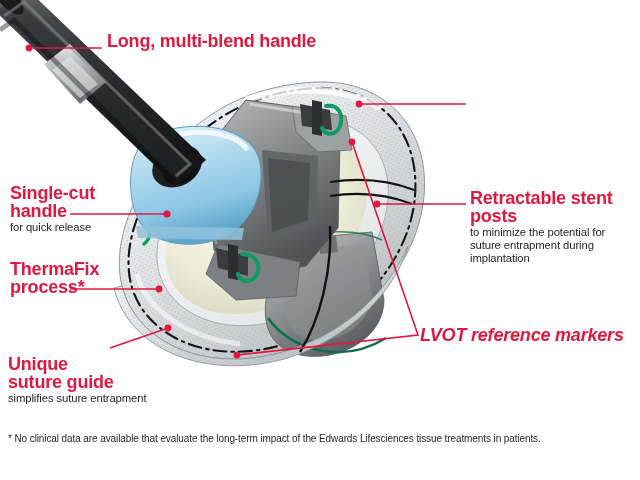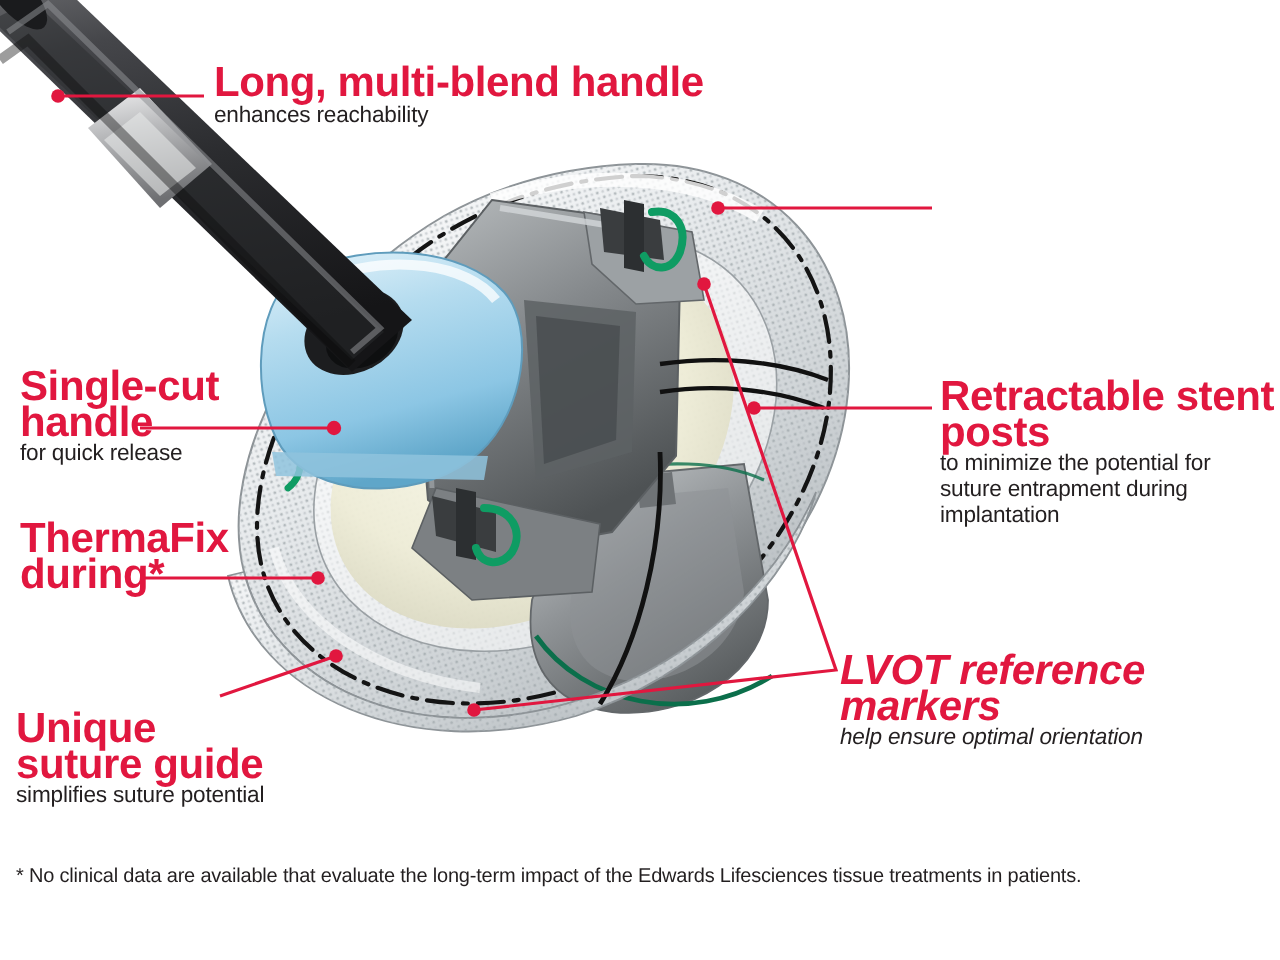--- a/index.html
+++ b/index.html
@@ -16,21 +16,21 @@
   }
 
   
   #device { position: absolute; left: 0; top: 0; width: 640px; height: 430px; }
 
   
   .callout { position: absolute; }
   .callout .hd {
     color: #e1173f;
     font-weight: bold;
-    font-size: 21px;
+    font-size: 18px;
     line-height: 17.5px;
     letter-spacing: -0.2px;
     white-space: pre-line;
   }
   .callout .sub {
     color: #231f20;
     font-size: 11.3px;
     line-height: 13.2px;
     letter-spacing: -0.1px;
     white-space: pre-line;
@@ -272,50 +272,48 @@
       <circle cx="377" cy="204" r="3.4"></circle>
       <circle cx="159" cy="289" r="3.4"></circle>
       <circle cx="168" cy="328" r="3.4"></circle>
       <circle cx="352" cy="142" r="3.4"></circle>
       <circle cx="237" cy="355" r="3.4"></circle>
     </g>
   </svg>
 
   <div class="callout" id="c-handle">
     <div class="hd">Long, multi-blend handle</div>
-    <div class="sub">enhances reachability</div>
   </div>
 
   <div class="callout" id="c-cuff">
   </div>
 
   <div class="callout" id="c-stent">
     <div class="hd">Retractable stent posts</div>
     <div class="sub">to minimize the potential for
 suture entrapment during
 implantation</div>
   </div>
 
   <div class="callout" id="c-single">
     <div class="hd">Single-cut
 handle</div>
     <div class="sub">for quick release</div>
   </div>
 
   <div class="callout" id="c-therma">
     <div class="hd">ThermaFix
-during*</div>
+process*</div>
   </div>
 
   <div class="callout" id="c-lvot">
     <div class="hd">LVOT reference markers</div>
-    <div class="sub">help ensure optimal orientation</div>
   </div>
 
   <div class="callout" id="c-suture">
     <div class="hd">Unique
 suture guide</div>
-    <div class="sub">simplifies suture potential</div>
+    <div class="sub">simplifies suture entrapment</div>
   </div>
 
   <div id="footnote">* No clinical data are available that evaluate the long-term impact of the Edwards Lifesciences tissue treatments in patients.</div>
 
 </div>
 
 </body></html>

